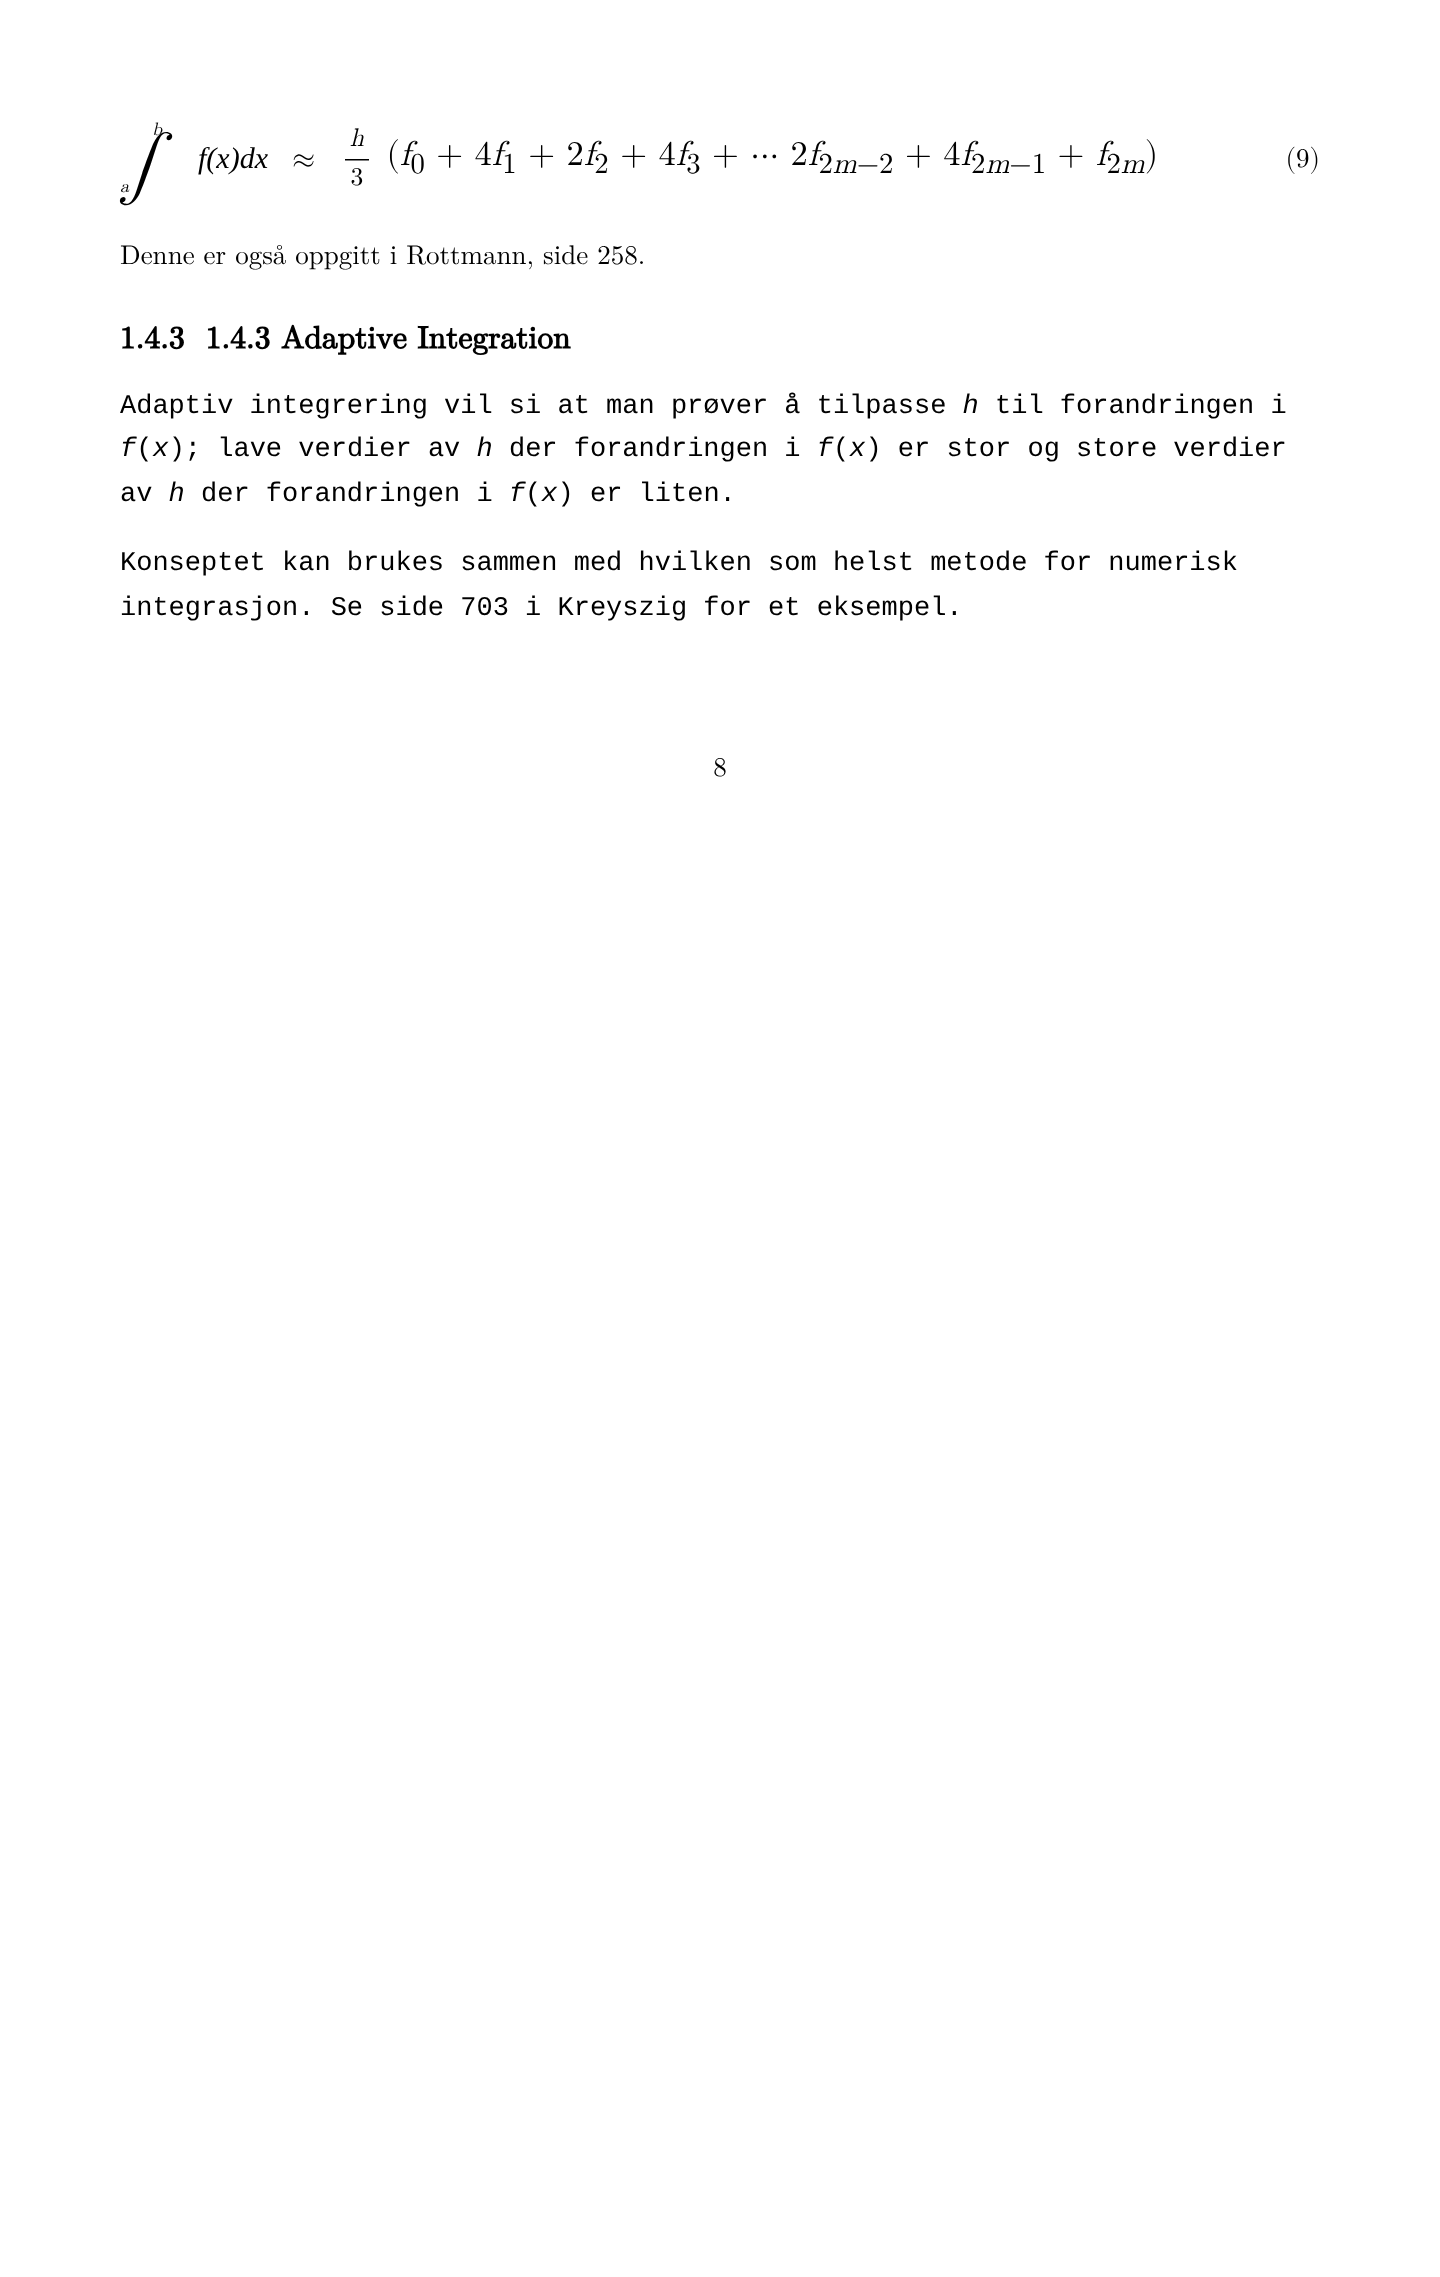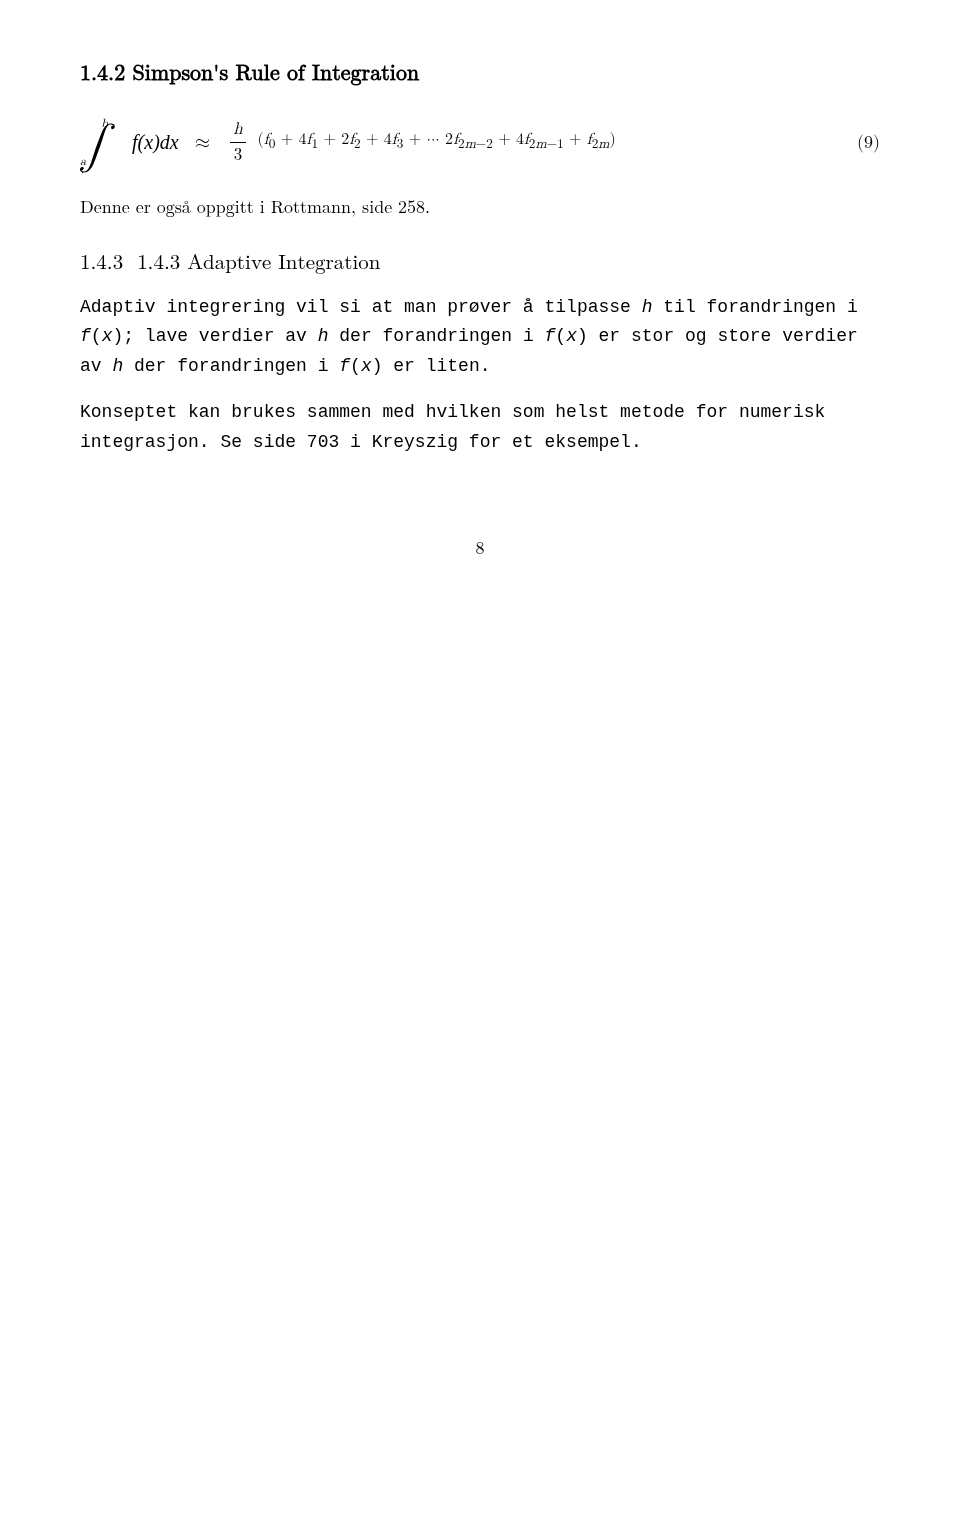--- a/index.html
+++ b/index.html
@@ -70,21 +70,21 @@
     }
 
     .text-line {
       margin: 12px 0;
       font-size: 18px;
       line-height: 1.6;
     }
 
     .section-heading {
       font-size: 21px;
-      font-weight: normal;
+      font-weight: bold;
       margin: 30px 0 18px 0;
     }
 
     .paragraph {
       font-size: 18px;
       line-height: 1.65;
       margin-bottom: 16px;
       font-family: Liberation Mono, monospace;
     }
 
@@ -101,21 +101,20 @@
     .math-inline {
       font-style: italic;
       font-family: "Computer Modern", "Latin Modern Math", Georgia, serif;
     }
   </style>
 </head>
 <body>
 
 <div class="page-content">
 
-  <h2>1.4.2 Simpson's Rule of Integration</h2>
 
   <div class="formula-block">
     <div class="integral-formula">
 
       <span style="position:relative; display:inline-block; width:28px; height:52px; margin-right:10px;">
         <span style="font-size:12px; position:absolute; top:0; right:0;" class="math-inline">b</span>
         <span style="font-size:44px; position:absolute; top:4px; left:0; font-style:italic;">∫</span>
         <span style="font-size:12px; position:absolute; bottom:0; left:0;" class="math-inline">a</span>
       </span>
 
@@ -123,21 +122,21 @@
         <em>f</em>(<em>x</em>)d<em>x</em>
       </span>
 
       <span style="margin: 0 8px; font-size:20px;">≈</span>
 
       <span class="fraction">
         <span class="fraction-num"><em>h</em></span>
         <span class="fraction-den">3</span>
       </span>
 
-      <span style="font-size:16px;">
+      <span style="font-size:23px;">
         (<em>f</em><sub>0</sub> + 4<em>f</em><sub>1</sub> + 2<em>f</em><sub>2</sub> + 4<em>f</em><sub>3</sub> + ··· 2<em>f</em><sub>2<em>m</em>−2</sub> + 4<em>f</em><sub>2<em>m</em>−1</sub> + <em>f</em><sub>2<em>m</em></sub>)
       </span>
     </div>
 
     <span class="equation-number">(9)</span>
   </div>
 
 
   <p class="text-line">Denne er også oppgitt i Rottmann, side 258.</p>
 

